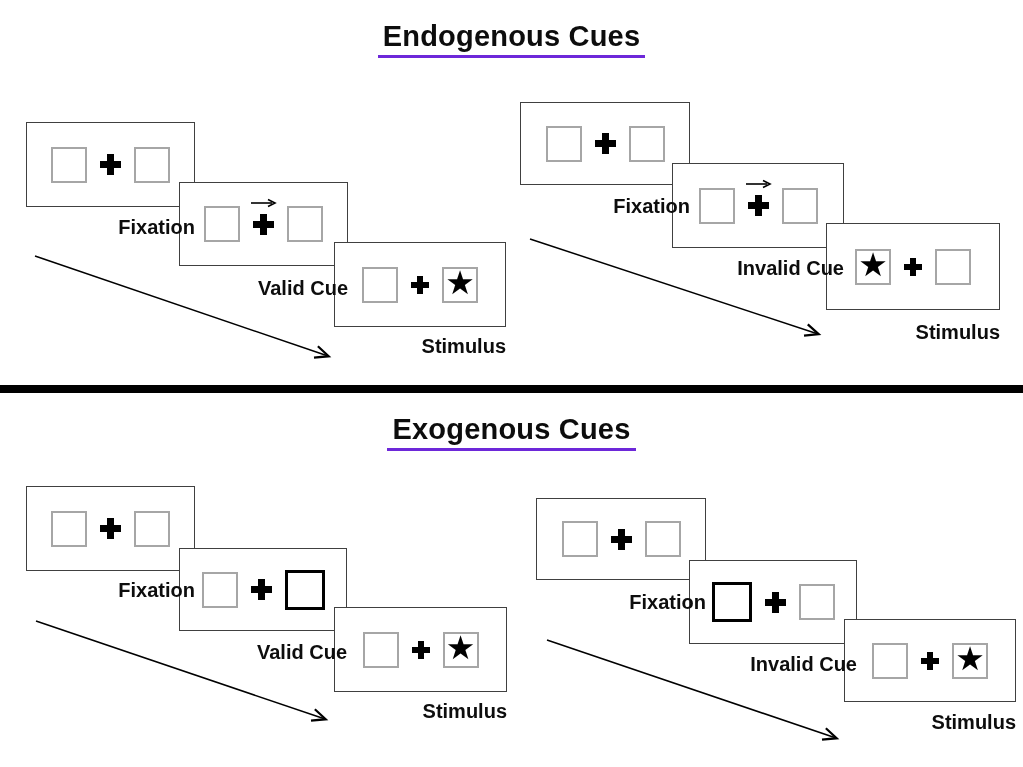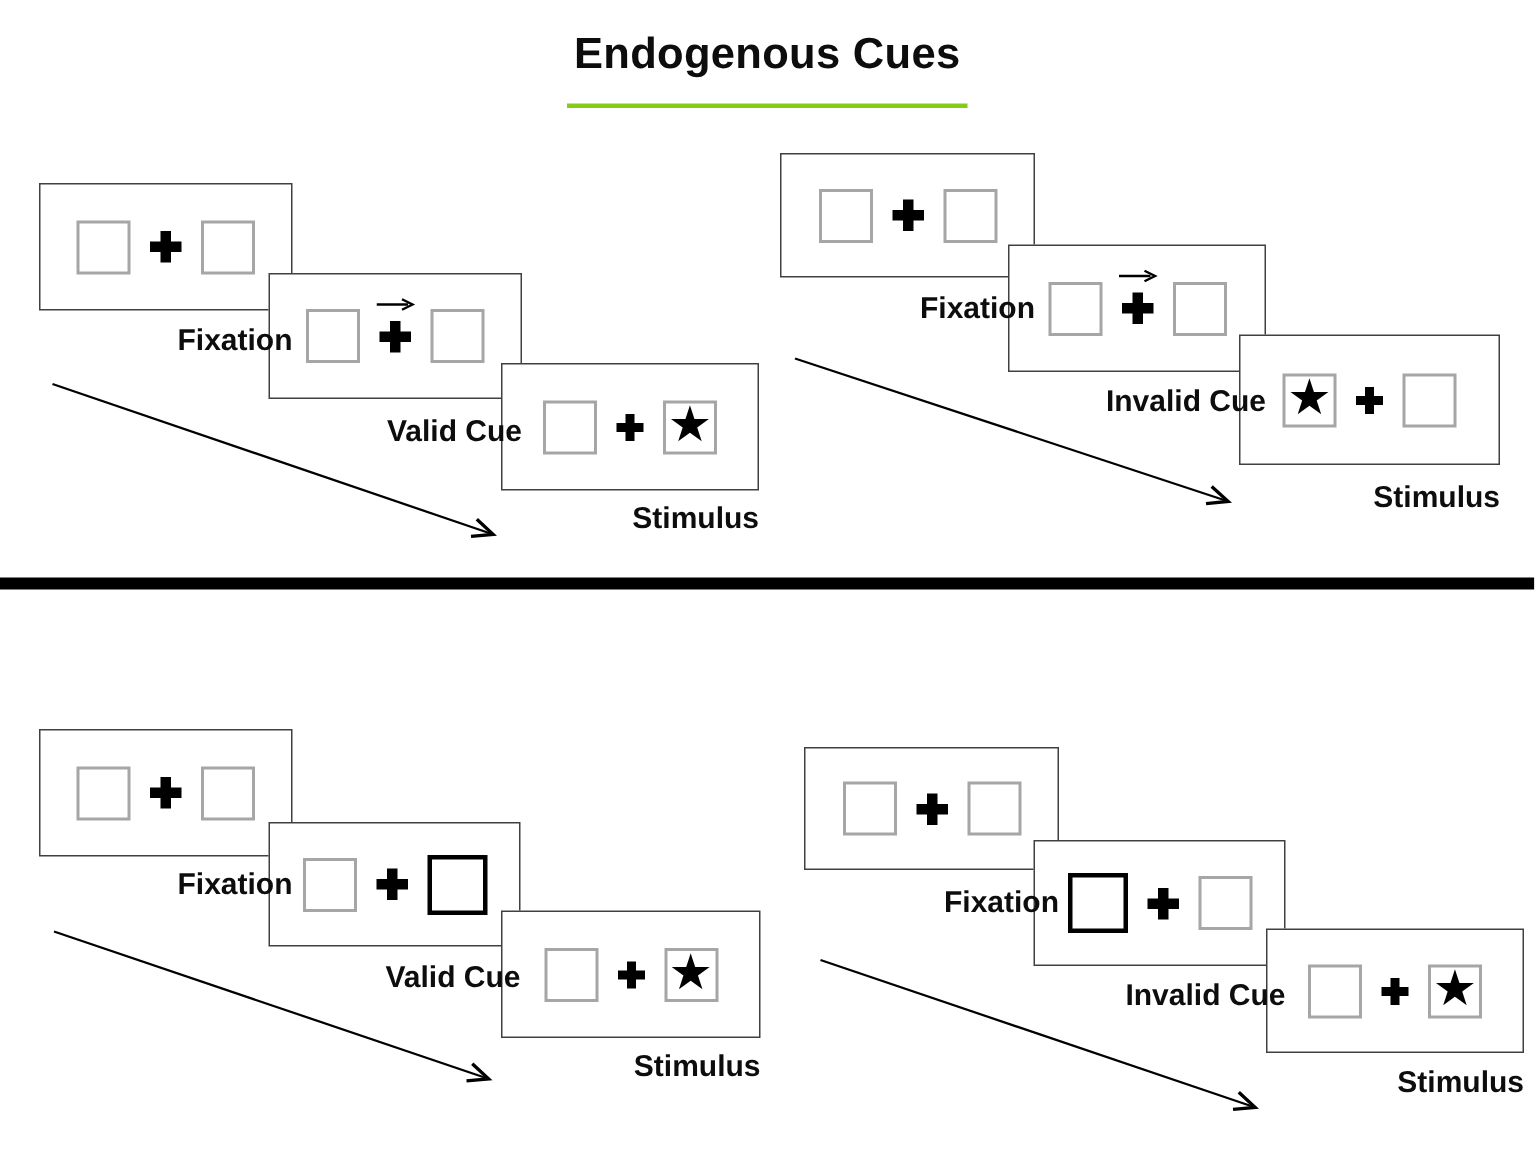--- a/index.html
+++ b/index.html
@@ -1,21 +1,21 @@
 <!DOCTYPE html>
 <html><head>
 <meta charset="utf-8">
 <style>
   html,body{margin:0;padding:0;background:#fff;}
   #slide{position:relative;width:1023px;height:767px;background:#ffffff;overflow:hidden;
          font-family:"Liberation Sans",sans-serif;color:#0d0d0d;}
 
   .title{position:absolute;left:0;width:100%;text-align:center;z-index:3;}
   .title span{display:inline-block;font-size:29px;font-weight:bold;letter-spacing:0.2px;
-              border-bottom:3px solid #84cc16;padding:0 5px 16px 5px;}
+              border-bottom:3px solid #6d28d9;padding:0 5px 2px 5px;}
 
   .divider{position:absolute;left:0;top:385px;width:1023px;height:8px;background:#000;z-index:3;}
 
   .panel{position:absolute;background:#fff;border:1px solid #404040;box-sizing:border-box;
          display:flex;align-items:center;justify-content:center;gap:13px;z-index:2;}
 
   .sq{width:36px;height:36px;box-sizing:border-box;border:2px solid #a6a6a6;background:#fff;
       display:flex;align-items:center;justify-content:center;}
   .sq.bold{width:40px;height:40px;border:3px solid #000;}
 
@@ -35,20 +35,23 @@
 
   .arrows{position:absolute;left:0;top:0;z-index:1;}
 </style>
 </head>
 <body>
 
 <div id="slide">
 
   <div class="title" style="top:20px;">
     <span>Endogenous Cues</span>
+  </div>
+  <div class="title" style="top:413px;">
+    <span>Exogenous Cues</span>
   </div>
 
   <div class="divider"></div>
 
   <svg class="arrows" width="1023" height="767">
     <defs>
       <marker id="ah" markerWidth="13" markerHeight="11" refX="9.5" refY="5" orient="auto">
         <path d="M1,1 L10,5 L1,9" fill="none" stroke="#000" stroke-width="1.5"></path>
       </marker>
     </defs>

